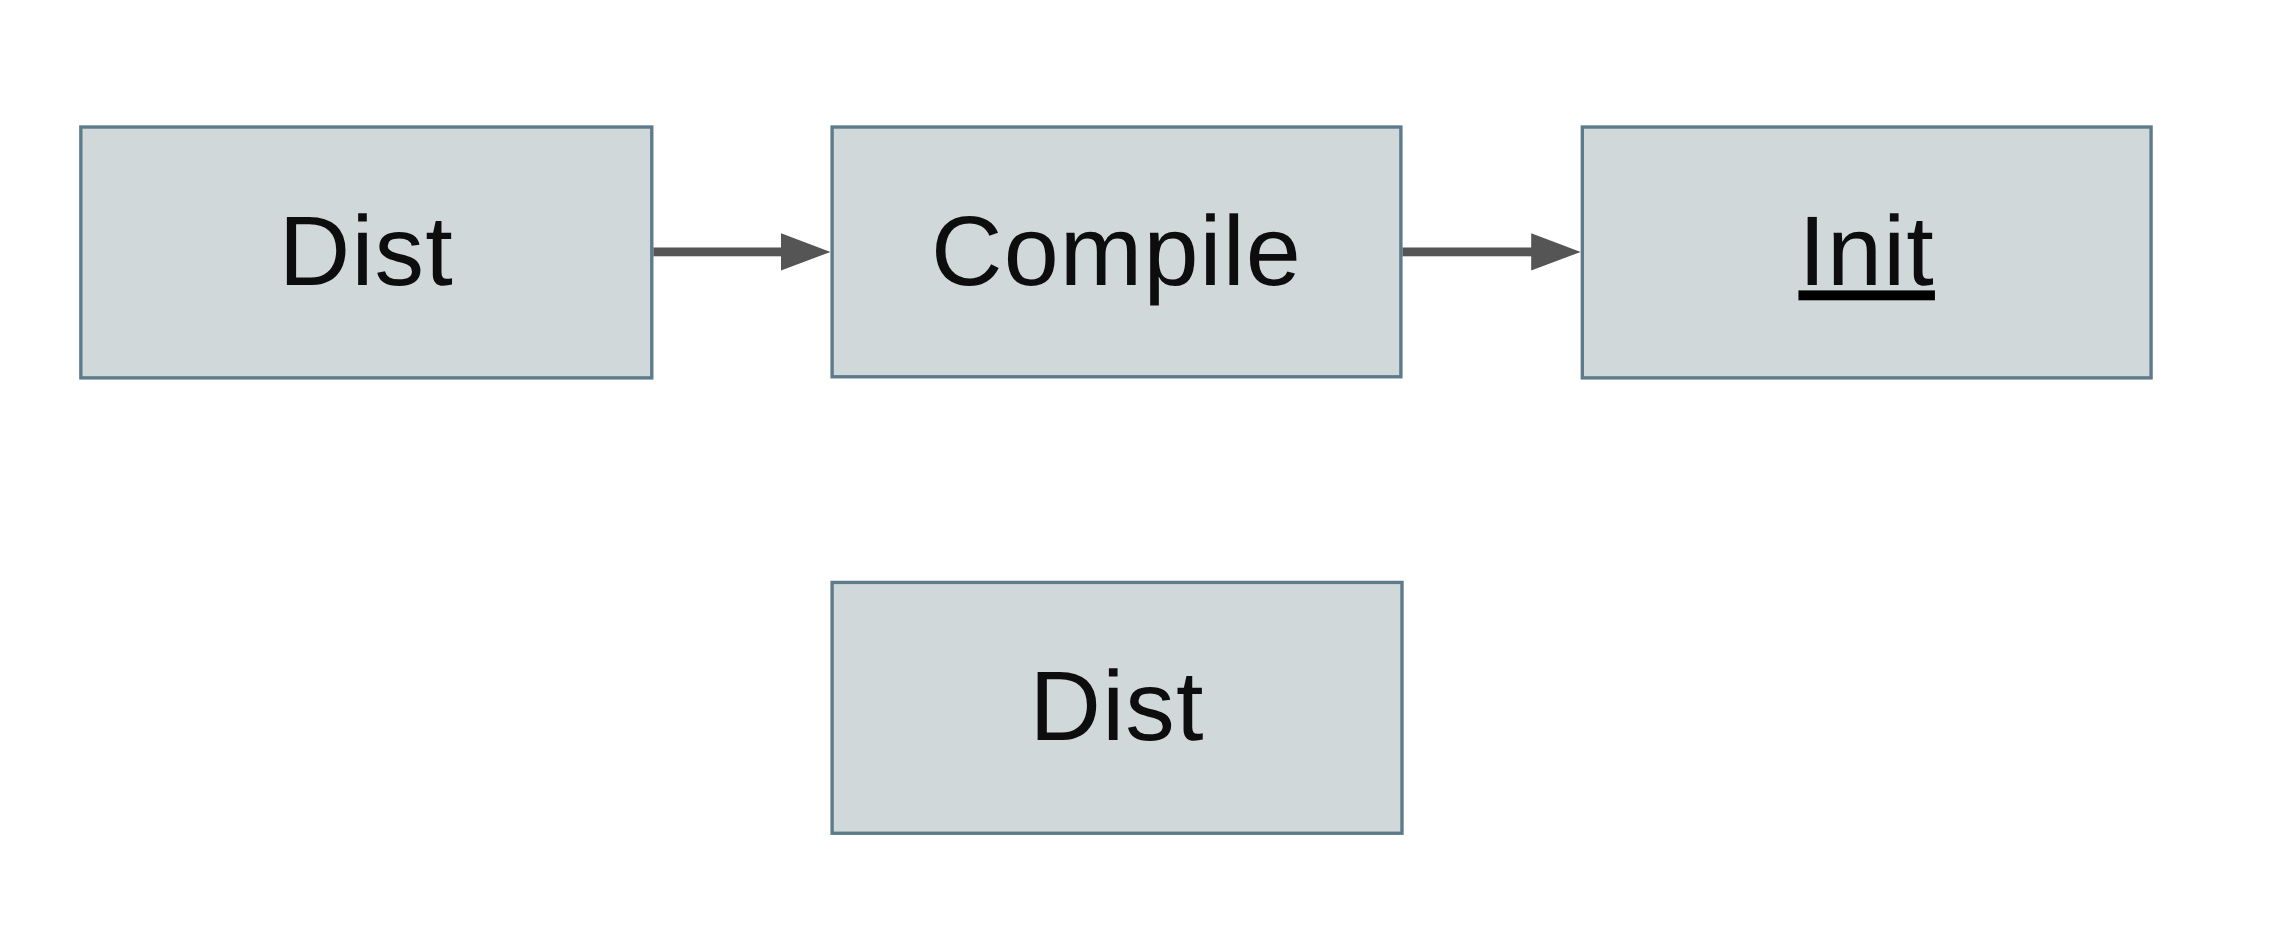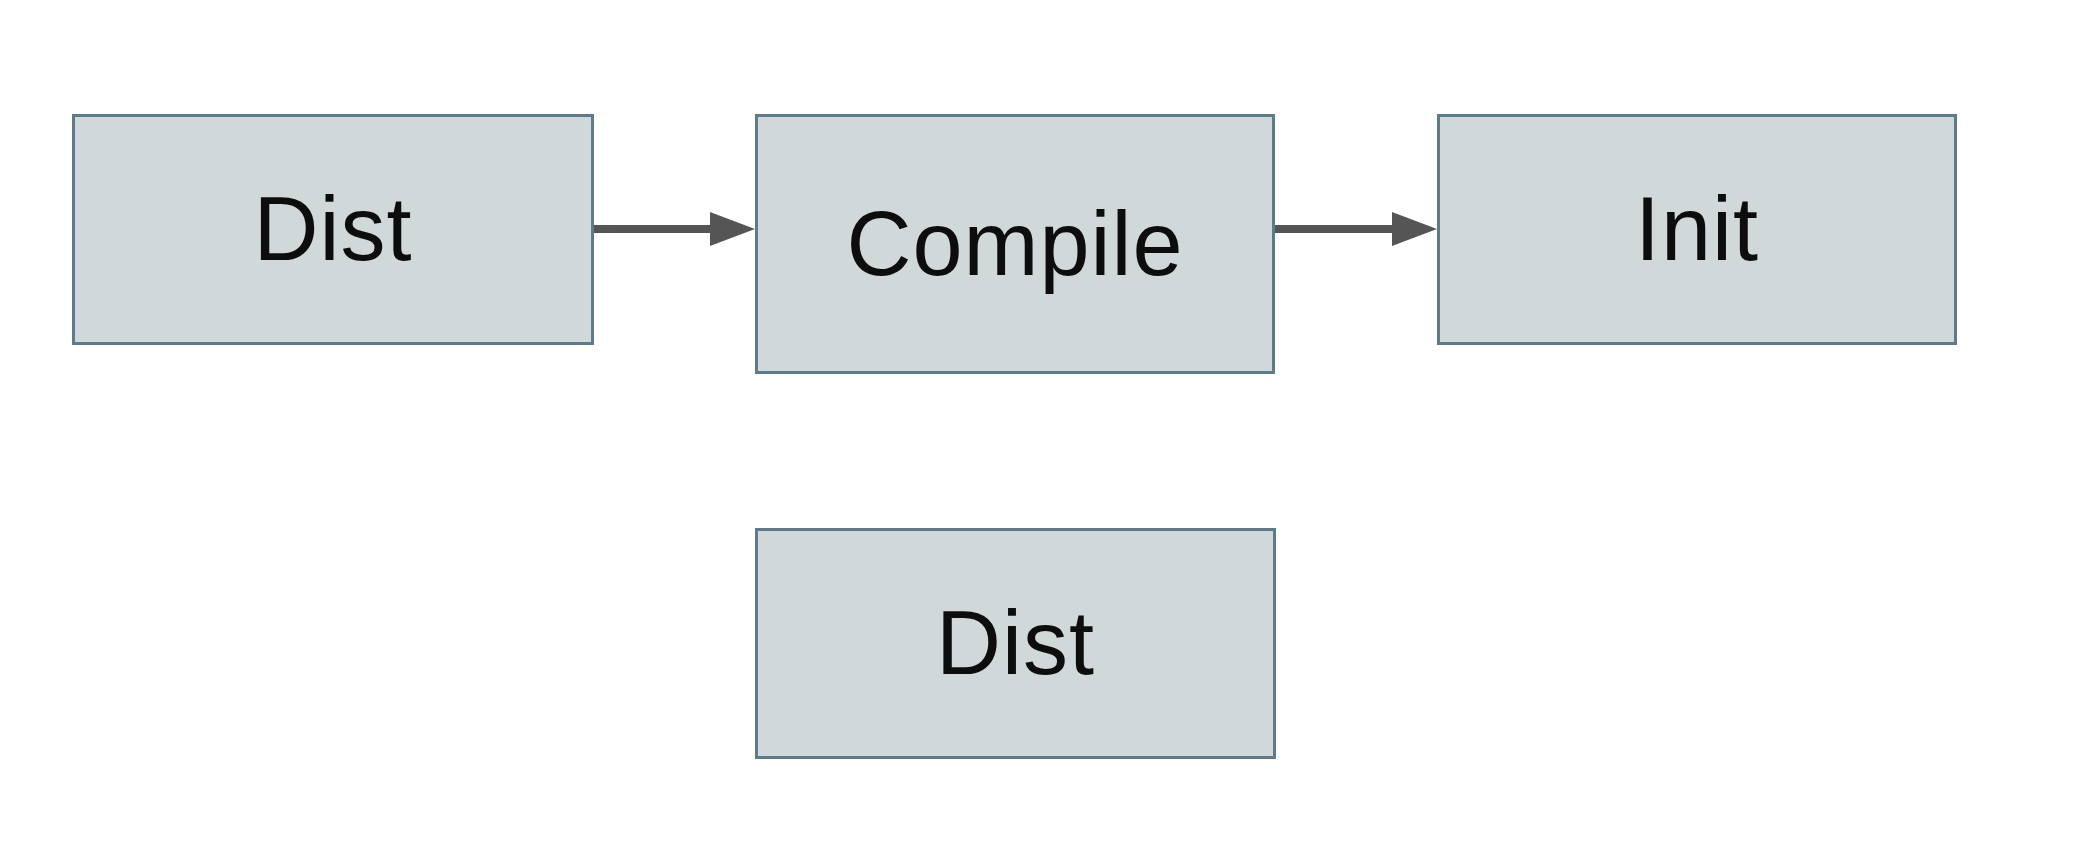--- a/index.html
+++ b/index.html
@@ -25,22 +25,22 @@
     align-items: center;
     justify-content: center;
   }
   .node-label {
     font-size: 90px;
     color: #0d0d0d;
     letter-spacing: 1px;
     white-space: nowrap;
   }
   .node-dist    { left: 72px;   top: 98px;  width: 522px; height: 231px; }
-  .node-compile { left: 755px;  top: 98px;  width: 520px; height: 260px; }
-  .node-init    { left: 1437px; top: 98px;  width: 520px; height: 231px; }
+  .node-compile { left: 755px;  top: 98px;  width: 520px; height: 230px; }
+  .node-init    { left: 1437px; top: 98px;  width: 520px; height: 231px; text-decoration: underline; }
   .node-clean   { left: 755px;  top: 512px; width: 521px; height: 231px; }
 
   .arrow {
     position: absolute;
     height: 34px;
     top: 196px; 
   }
   .arrow-1 { left: 594px;  width: 161px; }
   .arrow-2 { left: 1275px; width: 162px; }
   .arrow-line {

